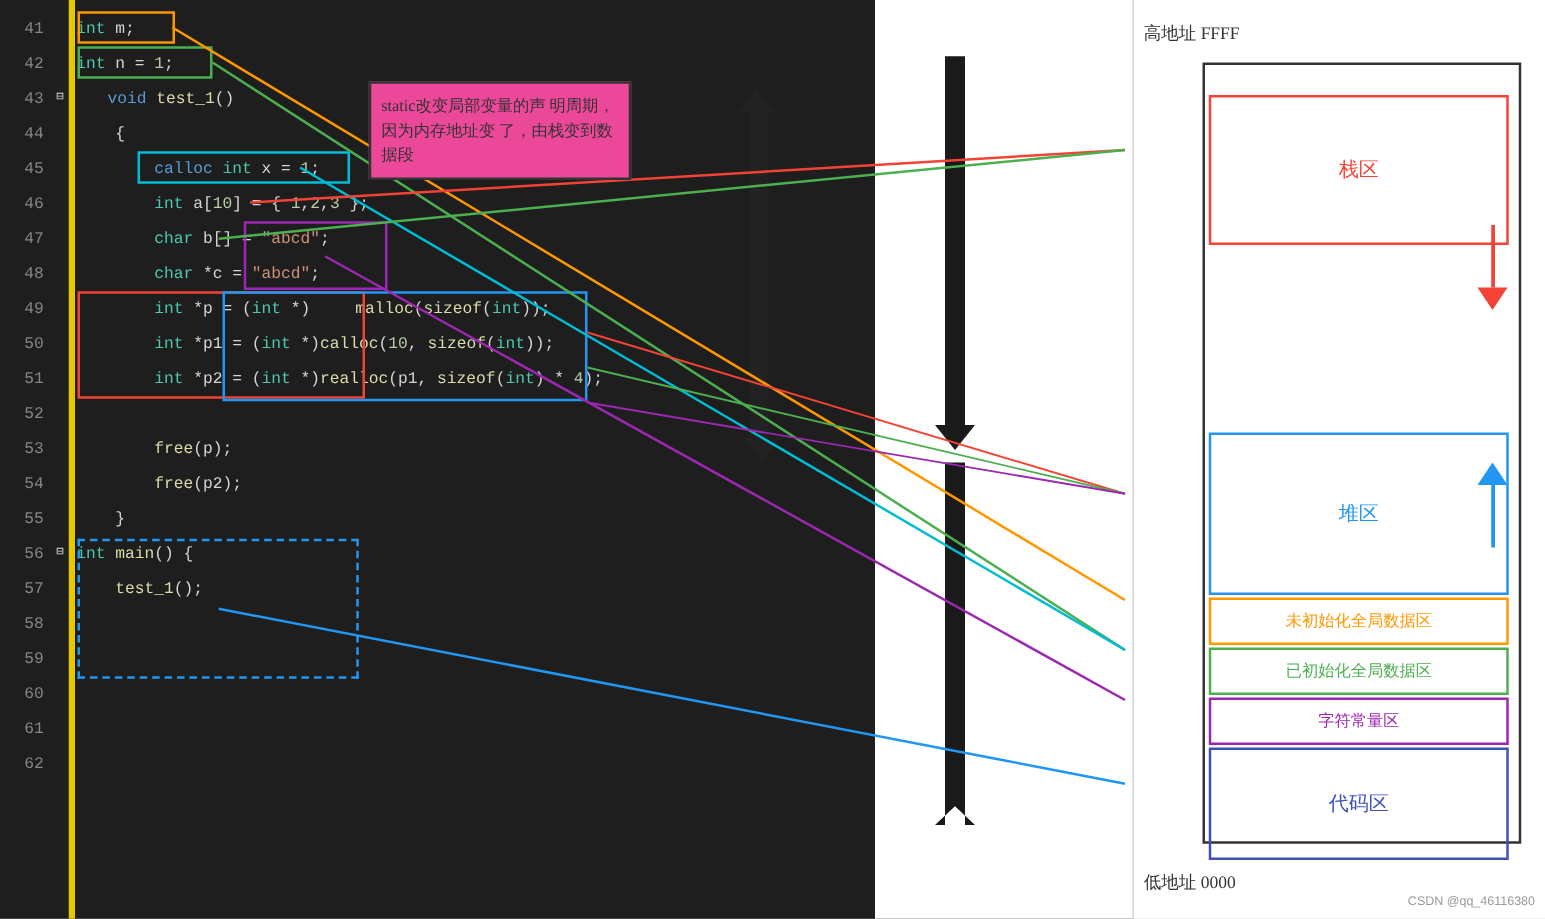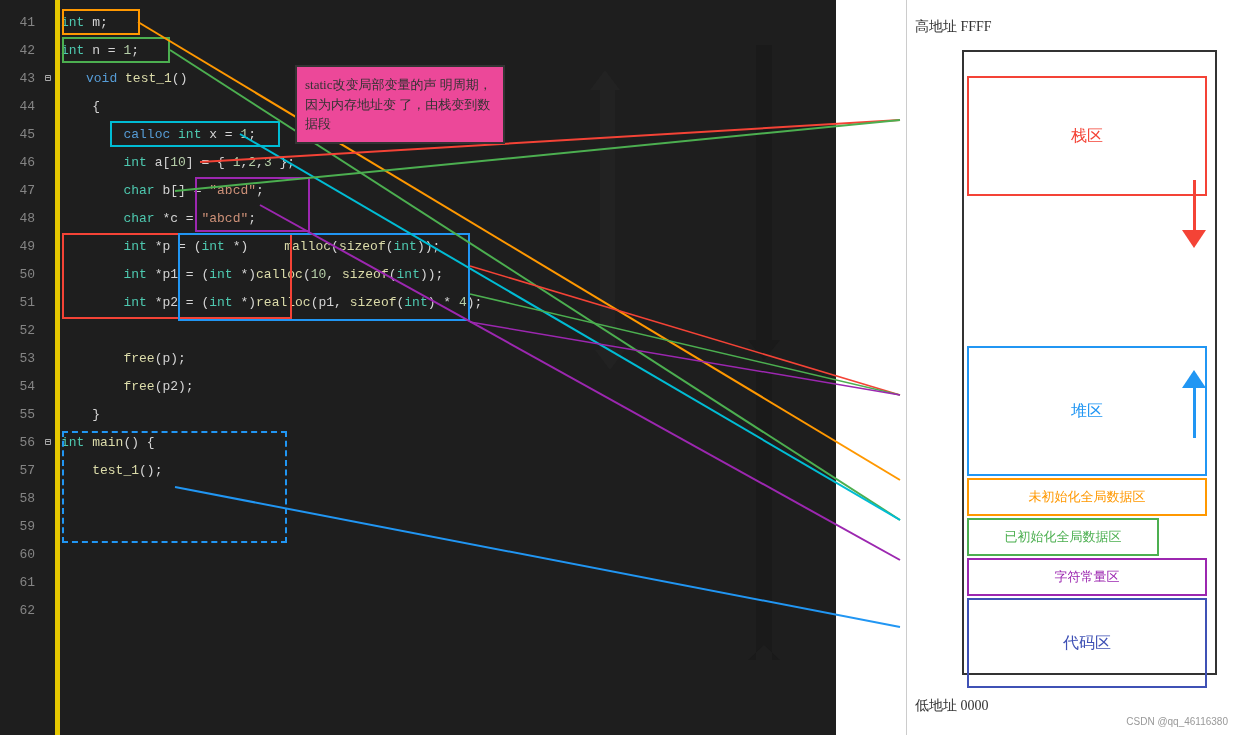--- a/index.html
+++ b/index.html
@@ -13,21 +13,21 @@
     }
     .main-container {
       width: 1236px;
       height: 735px;
       background: #ffffff;
       display: flex;
       position: relative;
     }
     
     .code-panel {
-      width: 836px;
+      width: 700px;
       height: 735px;
       background: #1e1e1e;
       position: relative;
       flex-shrink: 0;
     }
     .code-line {
       display: flex;
       height: 28px;
       align-items: center;
       font-size: 13px;
@@ -93,21 +93,21 @@
       width: 240px;
       height: 38px;
       border-color: #ff9800;
       color: #ff9800;
       font-size: 13px;
     }
     
     .mem-init {
       top: 502px;
       left: 60px;
-      width: 192px;
+      width: 240px;
       height: 38px;
       border-color: #4caf50;
       color: #4caf50;
       font-size: 13px;
     }
     
     .mem-strconst {
       top: 542px;
       left: 60px;
       width: 240px;

